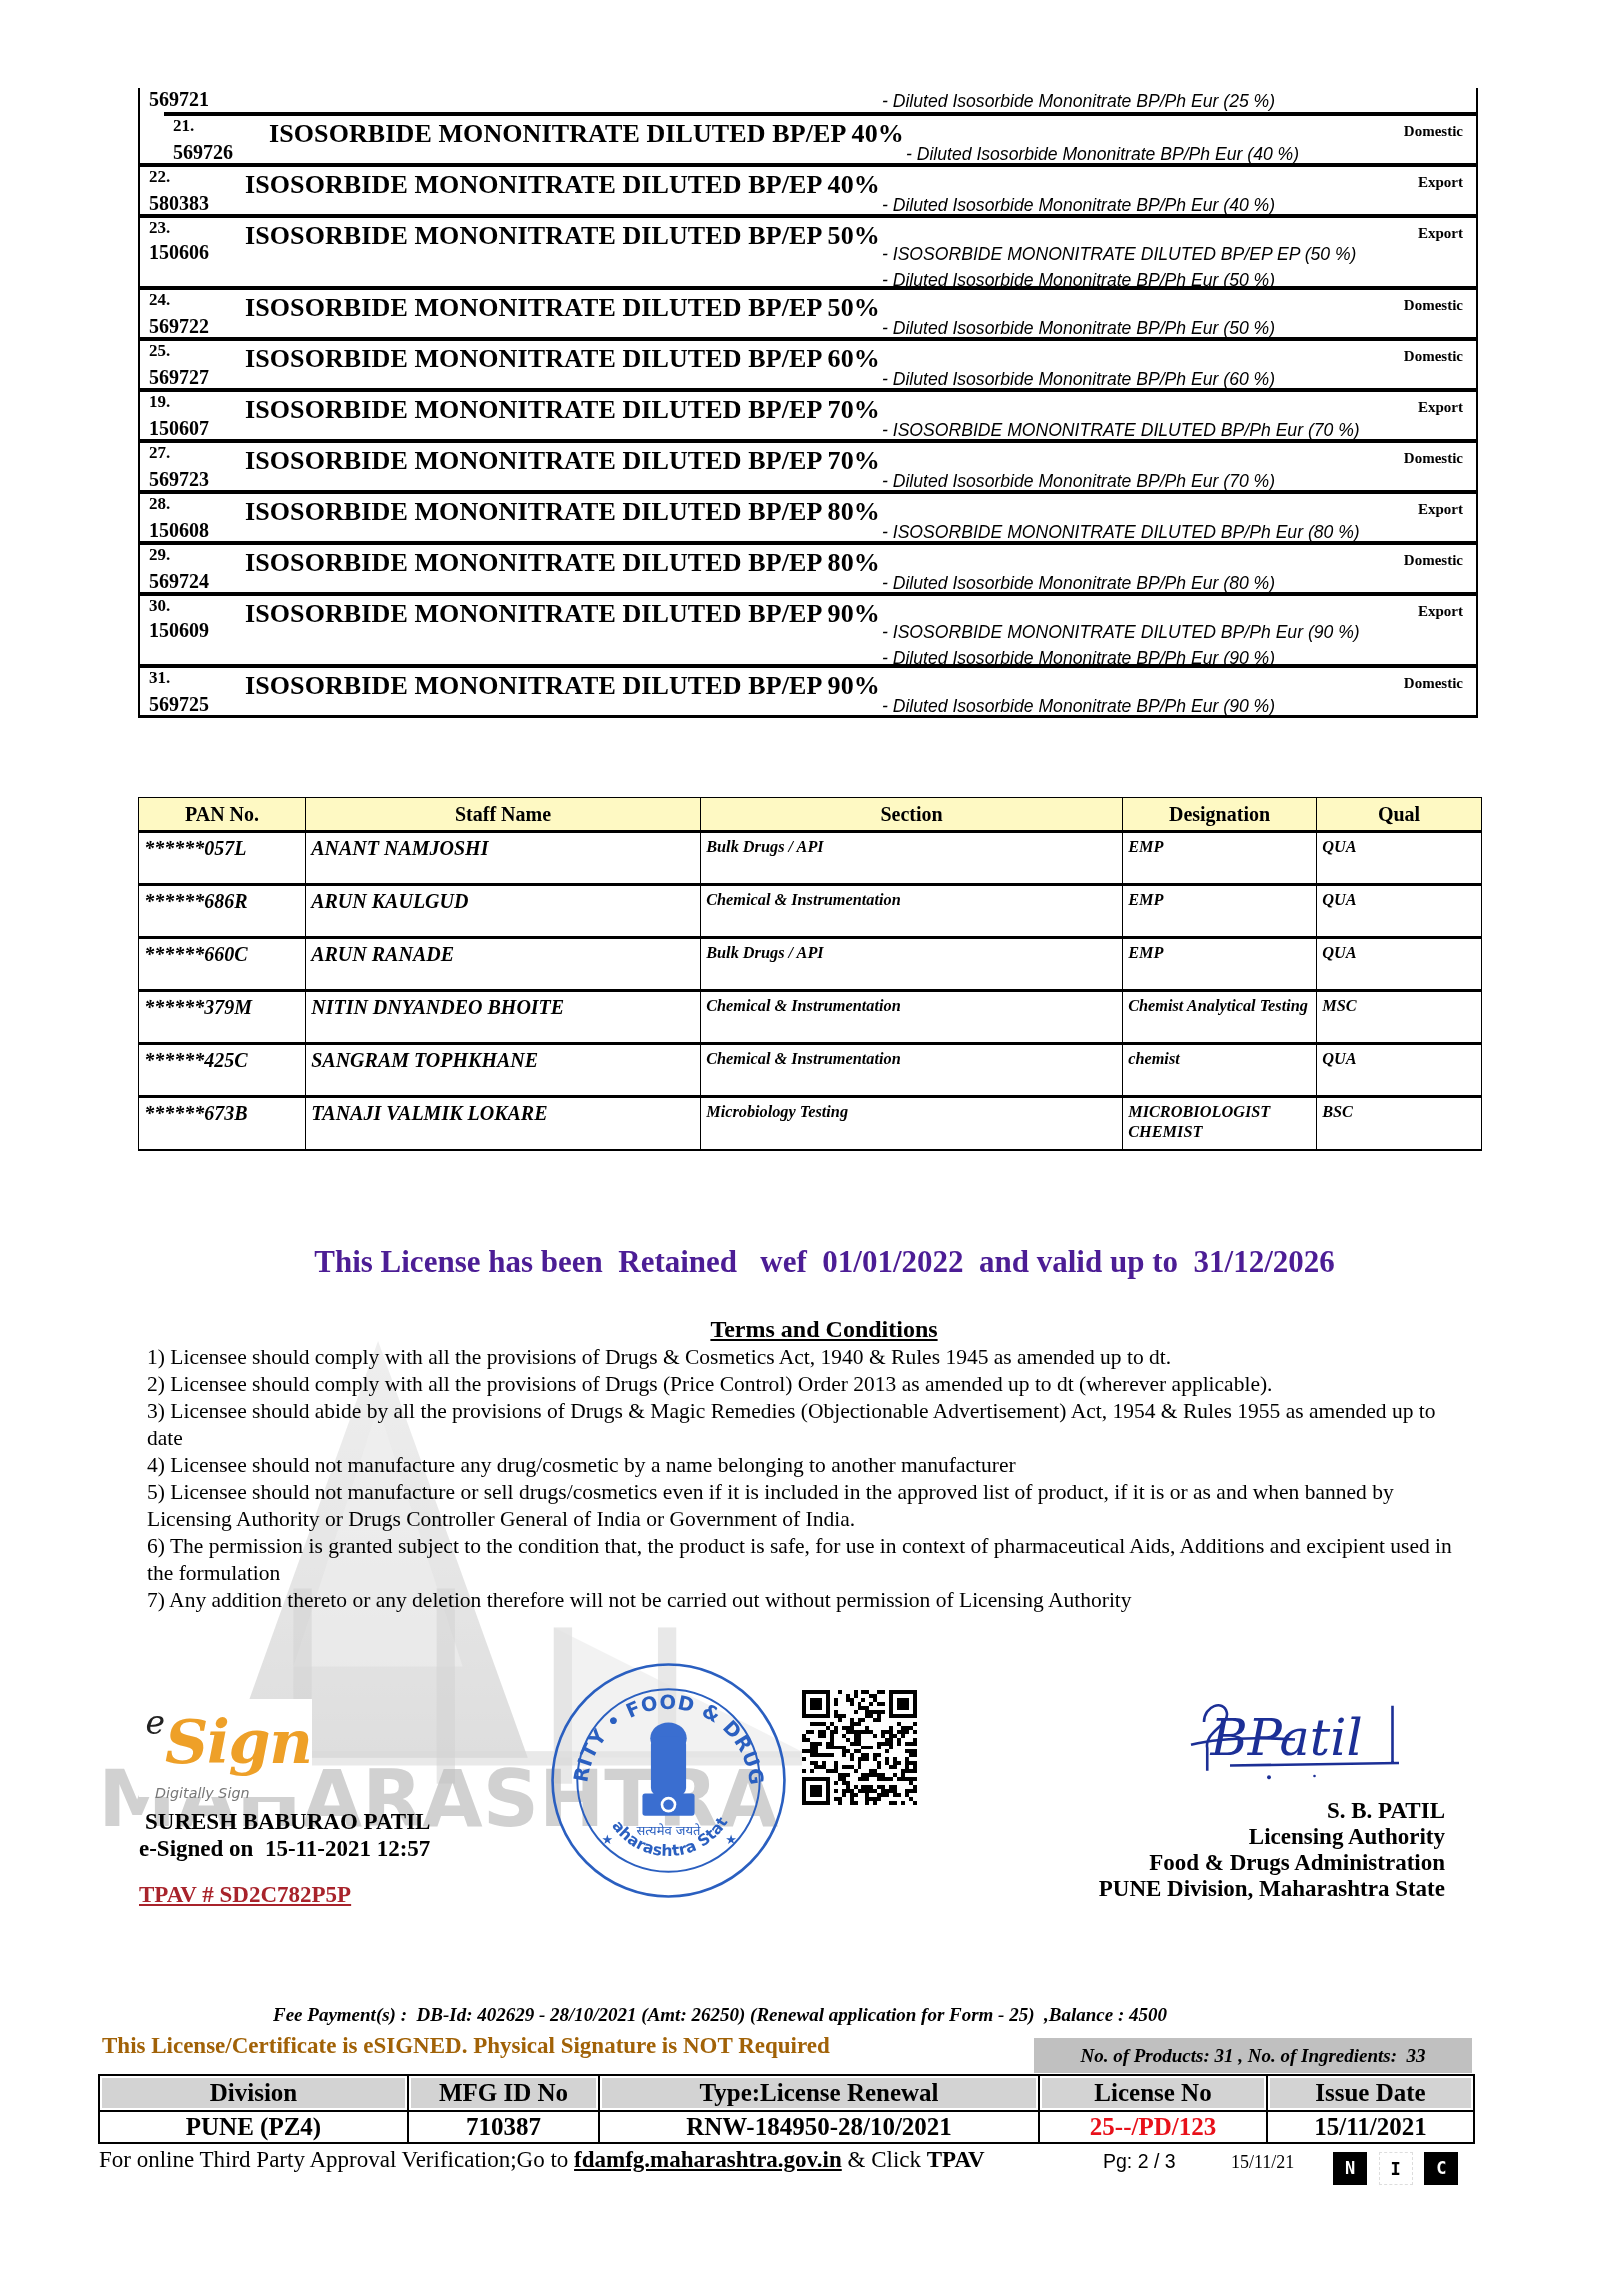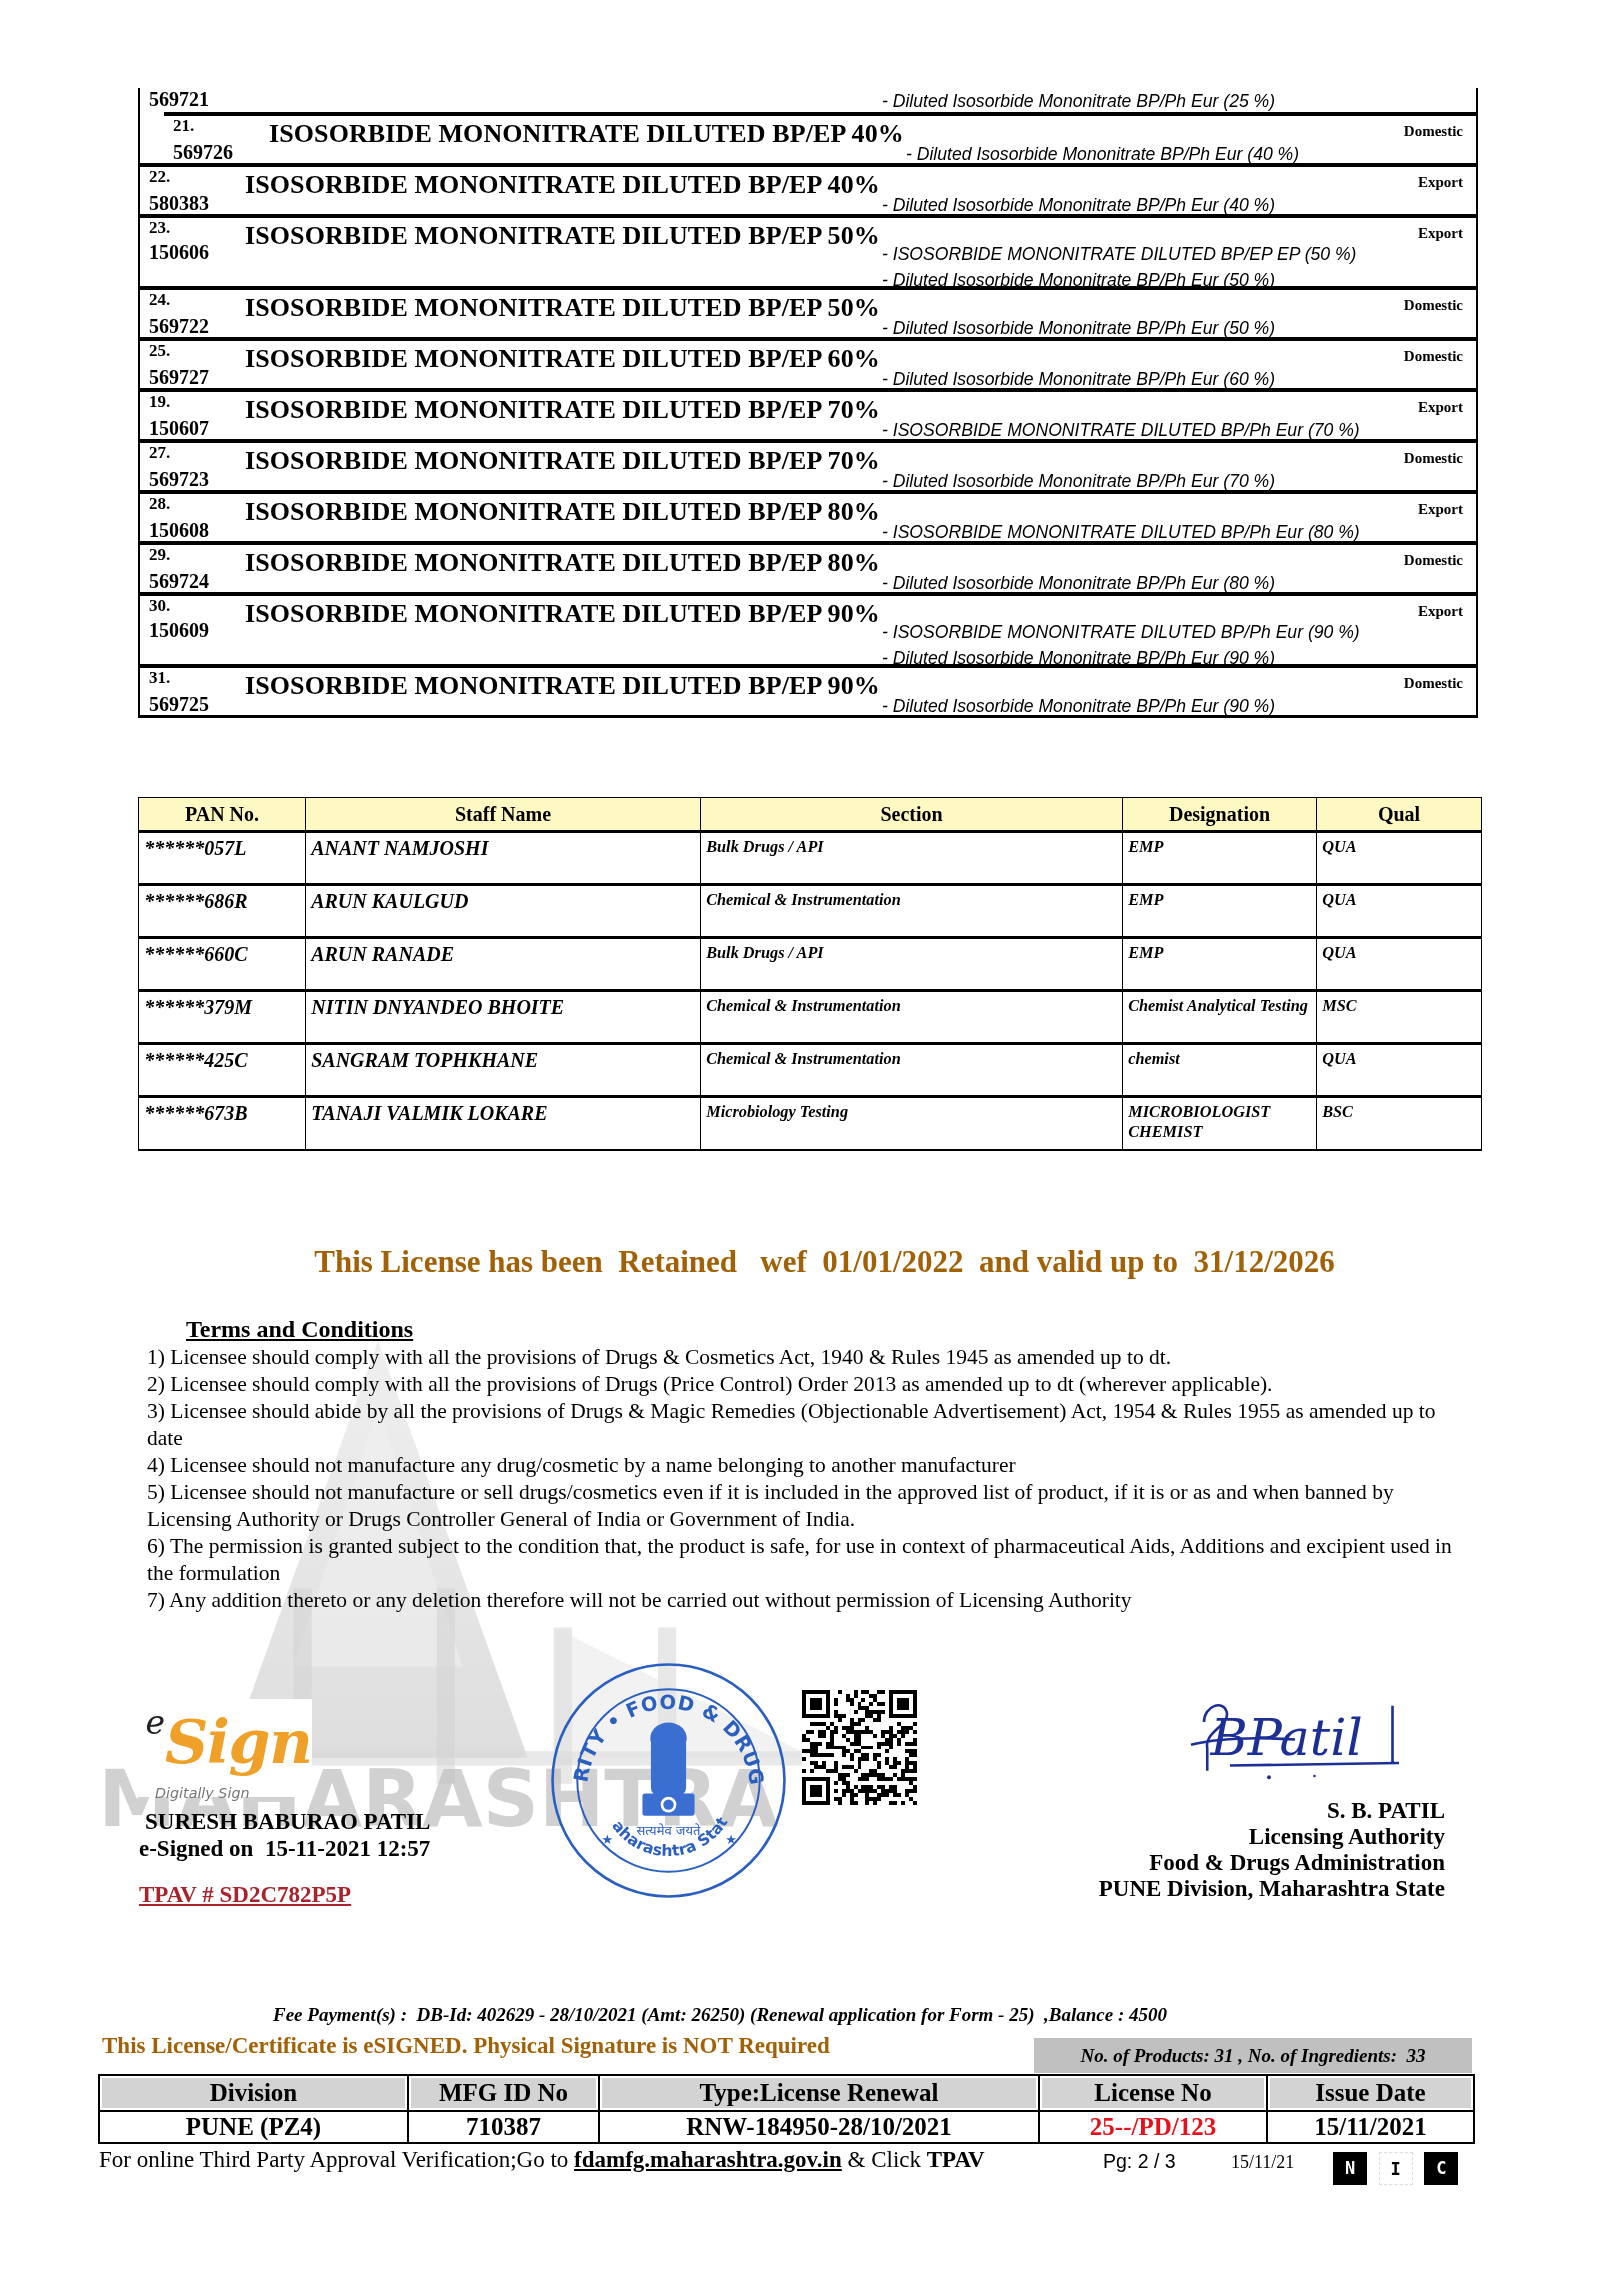--- a/index.html
+++ b/index.html
@@ -20,28 +20,28 @@
   
   #staff { position: absolute; left: 138px; top: 797px; width: 1343px; border-collapse: collapse; table-layout: fixed; }
   #staff th { background: #fef9c3; text-align: center; font-size: 20px; font-weight: bold; height: 34px; padding: 0 5.2px; border: 1.3px solid #000; border-bottom: 3.3px solid #000; }
   #staff td { vertical-align: top; height: 53px; padding: 3.9px 5.2px; font-weight: bold; font-style: italic; border-left: 1.3px solid #000; border-right: 1.3px solid #000; border-top: 3.3px solid #000; }
   #staff tr:last-child td { border-bottom: 2.6px solid #000; margin-left: 23px; }
   #staff td.pan, #staff td.nm { font-size: 20px; }
   #staff td.sec, #staff td.des, #staff td.qual { font-size: 16.3px; line-height: 20px; }
   #staff td.des { font-size: 16.3px; }
 
   
-  #retained { position: absolute; left: 0; width: 100%; top: 1244px; text-align: center; color: #a16207; font-size: 31px; font-weight: bold; white-space: pre; padding-left: 33px; }
+  #retained { position: absolute; left: 0; width: 100%; top: 1244px; text-align: center; color: #4c1d95; font-size: 31px; font-weight: bold; white-space: pre; padding-left: 33px; }
 
   
   #watermark { position: absolute; left: 98px; top: 1302px; width: 801px; height: 664px; opacity: 0.55; pointer-events: none; }
 
   
   #terms { position: absolute; left: 147px; top: 1314px; width: 1315px; font-size: 21.5px; line-height: 27px; }
-  #terms h2 { font-size: 24px; font-weight: bold; text-decoration: underline; padding-left: 39px; margin-bottom: 0px; line-height: 30px; }
+  #terms h2 { text-align: center; font-size: 24px; font-weight: bold; text-decoration: underline; padding-left: 39px; margin-bottom: 0px; line-height: 30px; }
   #terms .term { white-space: normal; }
 
   
   #esign-logo { position: absolute; left: 139px; top: 1699px; width: 173px; height: 98px; background: #fff; }
   #esign-logo .e { position: absolute; left: 6.5px; top: 3.9px; font-size: 33px; font-style: italic; font-family: "DejaVu Serif", serif; color: #222; }
   #esign-logo .sign { position: absolute; left: 26px; top: 7.8px; font-size: 60px; font-style: italic; font-weight: bold; color: #eea028; font-family: "DejaVu Serif", serif; letter-spacing: -1.3px; }
   #esign-sub { position: absolute; left: 155px; top: 1785px; font-size: 14.3px; font-style: italic; color: #777; font-family: "DejaVu Sans", sans-serif; }
   #signer-name { position: absolute; left: 145px; top: 1809px; font-size: 23px; font-weight: bold; }
   #signed-on { position: absolute; left: 139px; top: 1836px; font-size: 23px; font-weight: bold; white-space: pre; }
   #tpav { position: absolute; left: 139px; top: 1882px; font-size: 23px; font-weight: bold; color: #a8232b; text-decoration: underline; }

